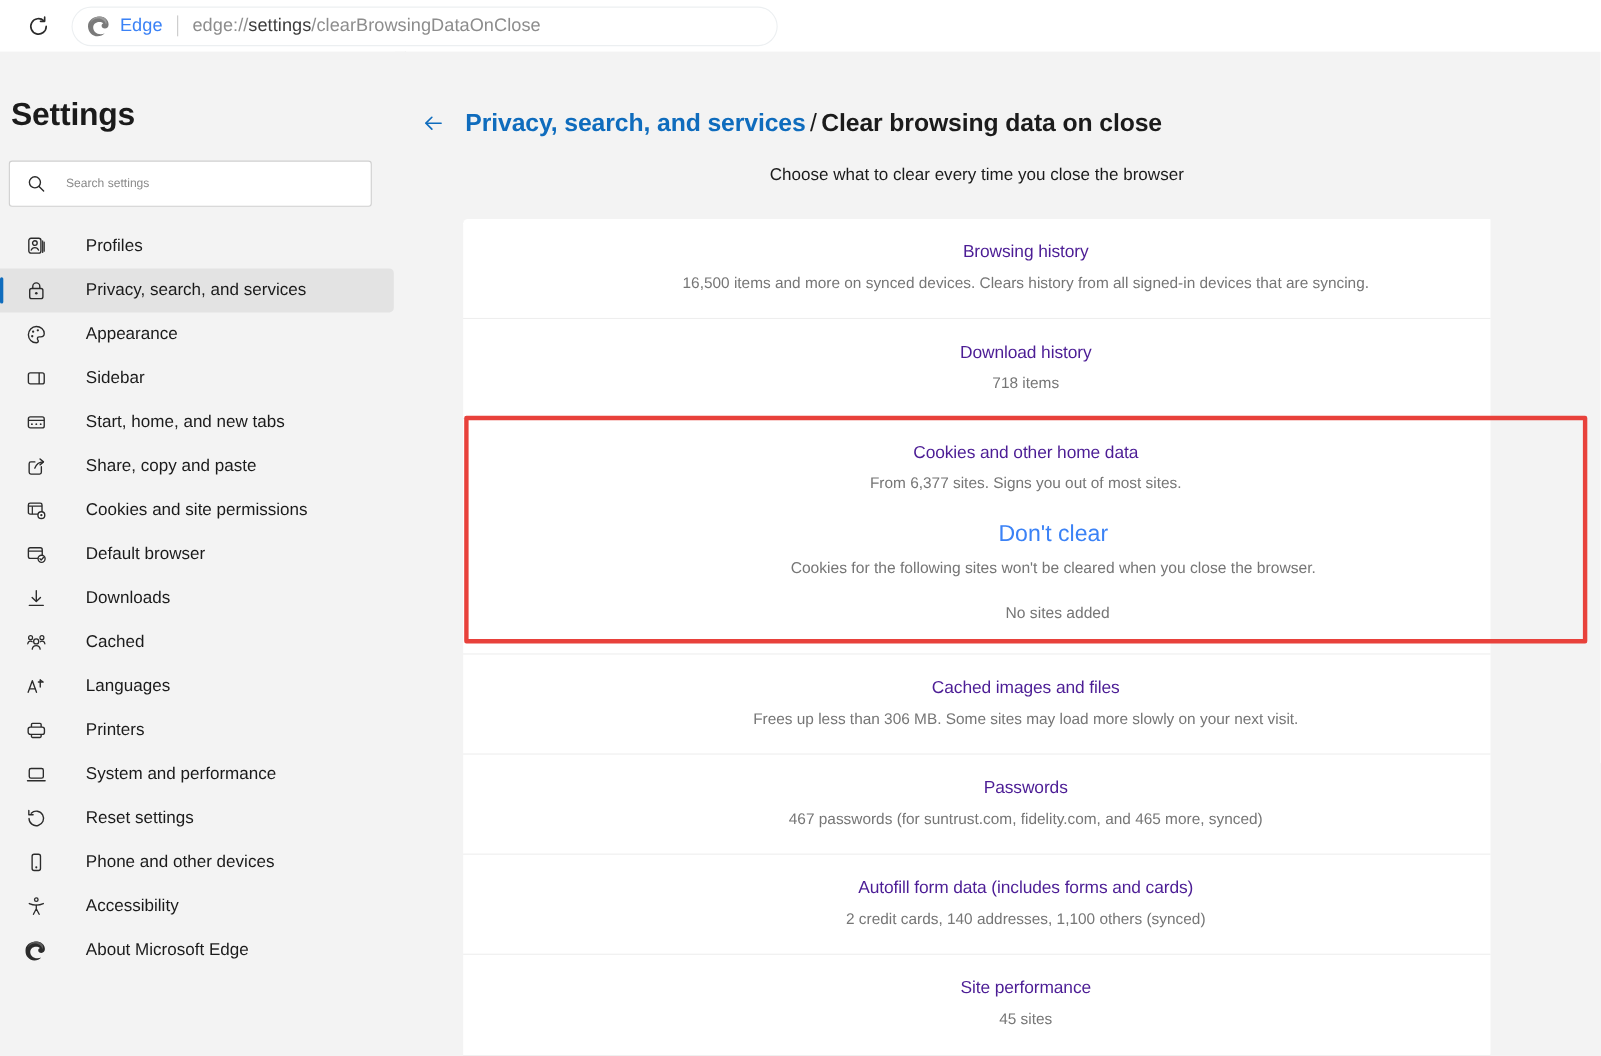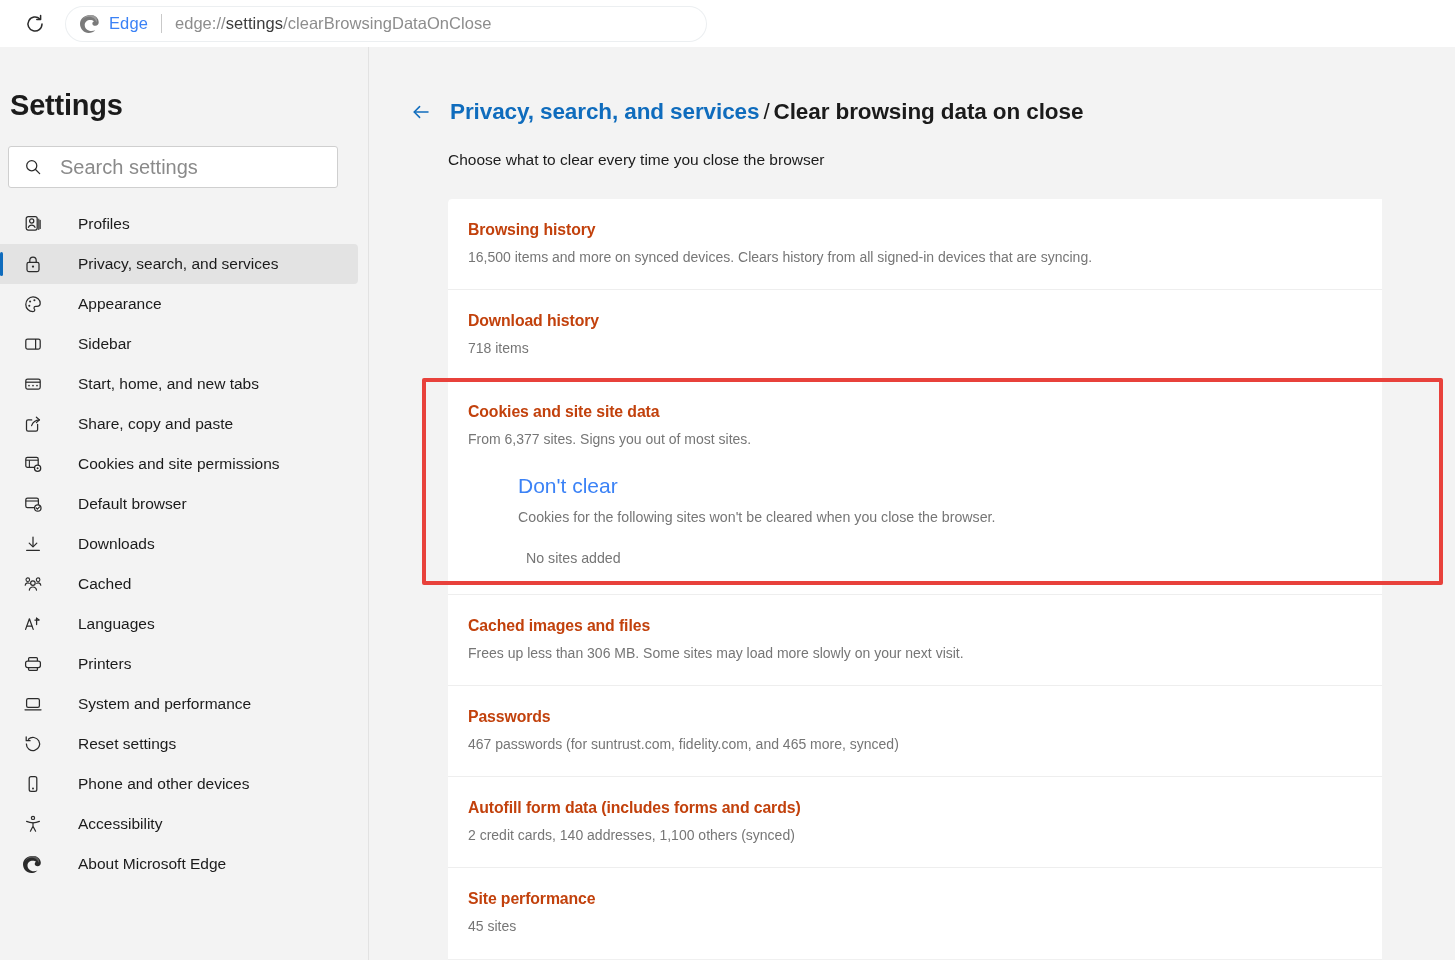--- a/index.html
+++ b/index.html
@@ -60,21 +60,21 @@
   }
   .search-wrap {
     margin: 24px 0 0 8px; width: 330px; height: 42px;
     background: #ffffff; border: 1px solid #cfcfcf; border-radius: 3px;
     display: flex; align-items: center; padding-left: 15px;
   }
   .search-icon { width: 18px; height: 18px; flex: 0 0 18px; }
   .search-input {
     border: 0; outline: 0; background: transparent;
     font-family: "Liberation Sans", sans-serif;
-    font-size: 20px; color: #000000; margin-left: 16px; width: 255px;
+    font-size: 11px; color: #000000; margin-left: 16px; width: 255px;
   }
   .search-input::placeholder { color: #8a8a8a; }
 
   .navlist { margin-top: 16px; }
   .navitem {
     position: relative;
     height: 40px; margin: 0 10px 0 0;
     display: flex; align-items: center;
     padding-left: 22px;
     border-radius: 0 4px 4px 0;
@@ -87,24 +87,25 @@
     margin-left: 34px; font-size: 15.5px; color: #1b1b1b; white-space: nowrap;
   }
   .navitem.selected { background: #e3e3e3; }
   .navitem.selected::before {
     content: ""; position: absolute; left: 0; top: 8px;
     width: 3px; height: 24px; background: #0f6cbd; border-radius: 2px;
   }
 
   
   .main {
-    position: absolute; left: 386px; top: 0;
+    position: absolute; left: 359px; top: 0;
     width: 996px; height: 913px;
     background: #f3f3f3;
     overflow: hidden;
+    text-align: center;
   }
   .breadcrumb {
     display: flex; align-items: center;
     margin: 52px 0 0 24px;
   }
   .back-arrow { width: 22px; height: 22px; flex: 0 0 22px; }
   .crumbs { margin-left: 18px; font-size: 22.5px; font-weight: 600; letter-spacing: -.1px; }
   .crumb-link { color: #0f6cbd; }
   .crumb-sep { color: #1b1b1b; font-weight: 400; margin: 0 4px; }
   .crumb-current { color: #1b1b1b; }
@@ -120,21 +121,21 @@
     box-shadow: 0 .3px 0 rgba(0,0,0,.06);
   }
   .row {
     position: relative;
     padding: 22px 20px 20px 20px;
     min-height: 91px;
     border-bottom: 1px solid #eeeeee;
   }
   .row:last-child { border-bottom: 0; }
   .row-title {
-    font-size: 15.8px; font-weight: 700; color: #c2410c; letter-spacing: -.1px;
+    font-size: 15.8px; font-weight: 400; color: #4c1d95; letter-spacing: -.1px;
   }
   .row-desc {
     margin-top: 10px; font-size: 14px; color: #767676;
   }
   .toggle {
     position: absolute; right: 20px; top: 18px;
     width: 44px; height: 22px; border-radius: 11px;
   }
   .toggle.off {
     background: #ffffff; border: 1.5px solid #1b1b1b;
@@ -432,21 +433,21 @@
 
       <div class="row">
         <div class="row-title">Download history</div>
         <div class="row-desc">718 items</div>
         <div class="toggle off">
             <span class="knob"></span>
           </div>
       </div>
 
       <div class="row" style="padding-bottom:26px;">
-        <div class="row-title">Cookies and site site data</div>
+        <div class="row-title">Cookies and other home data</div>
         <div class="row-desc">From 6,377 sites. Signs you out of most sites.</div>
         <div class="toggle on">
             <span class="knob"></span>
           </div>
 
         <div class="subsection">
           <div class="sub-title">Don't clear</div>
           <div class="sub-desc">Cookies for the following sites won't be cleared when you close the browser.</div>
           <div class="empty-note">No sites added</div>
           <div class="add-btn">Add</div>

